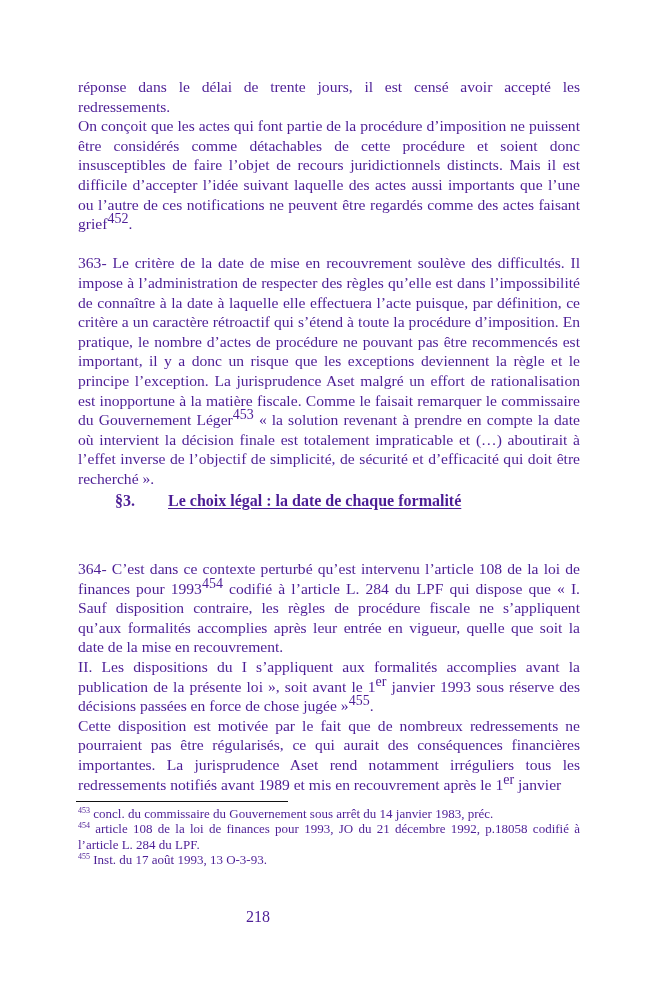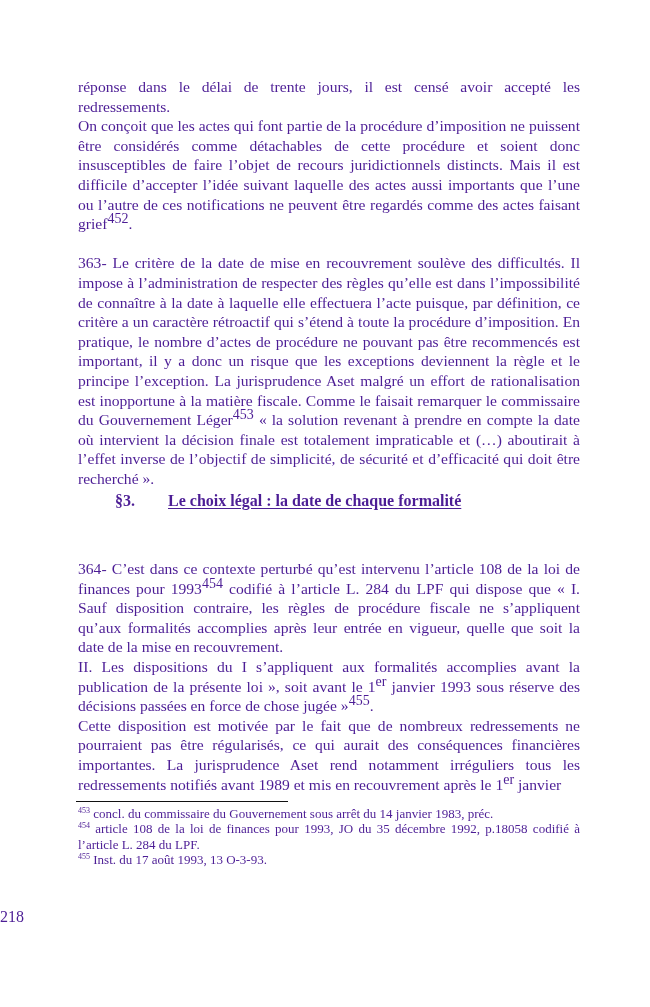--- a/index.html
+++ b/index.html
@@ -22,21 +22,21 @@
   }
   .heading .num { display: inline-block; width: 53px; }
   .heading .title { text-decoration: underline; text-underline-offset: 2px; }
   .fn-rule { position: absolute; left: 76px; top: 801px; width: 212px; height: 1px; background: #111; }
   .footnotes {
     position: absolute; left: 78px; top: 806px; width: 502px;
     font-size: 13px; line-height: 15.4px; text-align: justify;
   }
   .footnotes p { margin: 0; }
   .footnotes sup { font-size: 8px; vertical-align: 5px; }
-  .page-number { position: absolute; left: 0; width: 516px; top: 908px; font-size: 16px; }
+  .page-number { position: absolute; left: 0; width: 516px; top: 908px; text-align: center; font-size: 16px; }
 </style>
 </head>
 <body>
 
 <div class="page">
 
   <div class="text-block" style="top:77px;">
     <p class="j-last">réponse dans le délai de trente jours, il est censé avoir accepté les redressements.</p>
     <p><span>On conçoit que les actes qui font partie de la procédure d’imposition ne puissent être considérés comme détachables de cette procédure et soient donc insusceptibles de faire l’objet de recours juridictionnels distincts. Mais il est difficile d’accepter l’idée suivant laquelle des actes aussi importants que l’une ou l’autre de ces notifications ne peuvent être regardés comme des actes faisant grief</span><sup>452</sup><span>.</span></p>
     <div class="gap"></div>
@@ -50,18 +50,18 @@
   <div class="text-block" style="top:532px;margin-top:27px;">
     <p><span>364-  C’est dans ce contexte perturbé qu’est intervenu l’article 108 de la loi de finances pour 1993</span><sup>454</sup><span> codifié à l’article L. 284 du LPF qui dispose que « I. Sauf disposition contraire, les règles de procédure fiscale ne s’appliquent qu’aux formalités accomplies après leur entrée en vigueur, quelle que soit la date de la mise en recouvrement.</span></p>
     <p><span>II. Les dispositions du I s’appliquent aux formalités accomplies avant la publication de la présente loi », soit avant le 1</span><sup>er</sup><span> janvier 1993 sous réserve des décisions passées en force de chose jugée »</span><sup>455</sup><span>.</span></p>
     <p><span>Cette disposition est motivée par le fait que de nombreux redressements ne pourraient pas être régularisés, ce qui aurait des conséquences financières importantes. La jurisprudence Aset rend notamment irréguliers tous les redressements notifiés avant 1989 et mis en recouvrement après le 1</span><sup>er</sup><span> janvier</span></p>
   </div>
 
   <div class="fn-rule"></div>
 
   <div class="footnotes">
     <p><sup>453</sup><span> concl. du commissaire du Gouvernement sous arrêt du 14 janvier 1983, préc.</span></p>
-    <p><sup>454</sup><span> article 108 de la loi de finances pour 1993, JO du 35 décembre 1992, p.18058 codifié à l’article L. 284 du LPF.</span></p>
+    <p><sup>454</sup><span> article 108 de la loi de finances pour 1993, JO du 21 décembre 1992, p.18058 codifié à l’article L. 284 du LPF.</span></p>
     <p><sup>455</sup><span> Inst. du 17 août 1993, 13 O-3-93.</span></p>
   </div>
 
   <div class="page-number">218</div>
 </div>
 
 </body></html>

